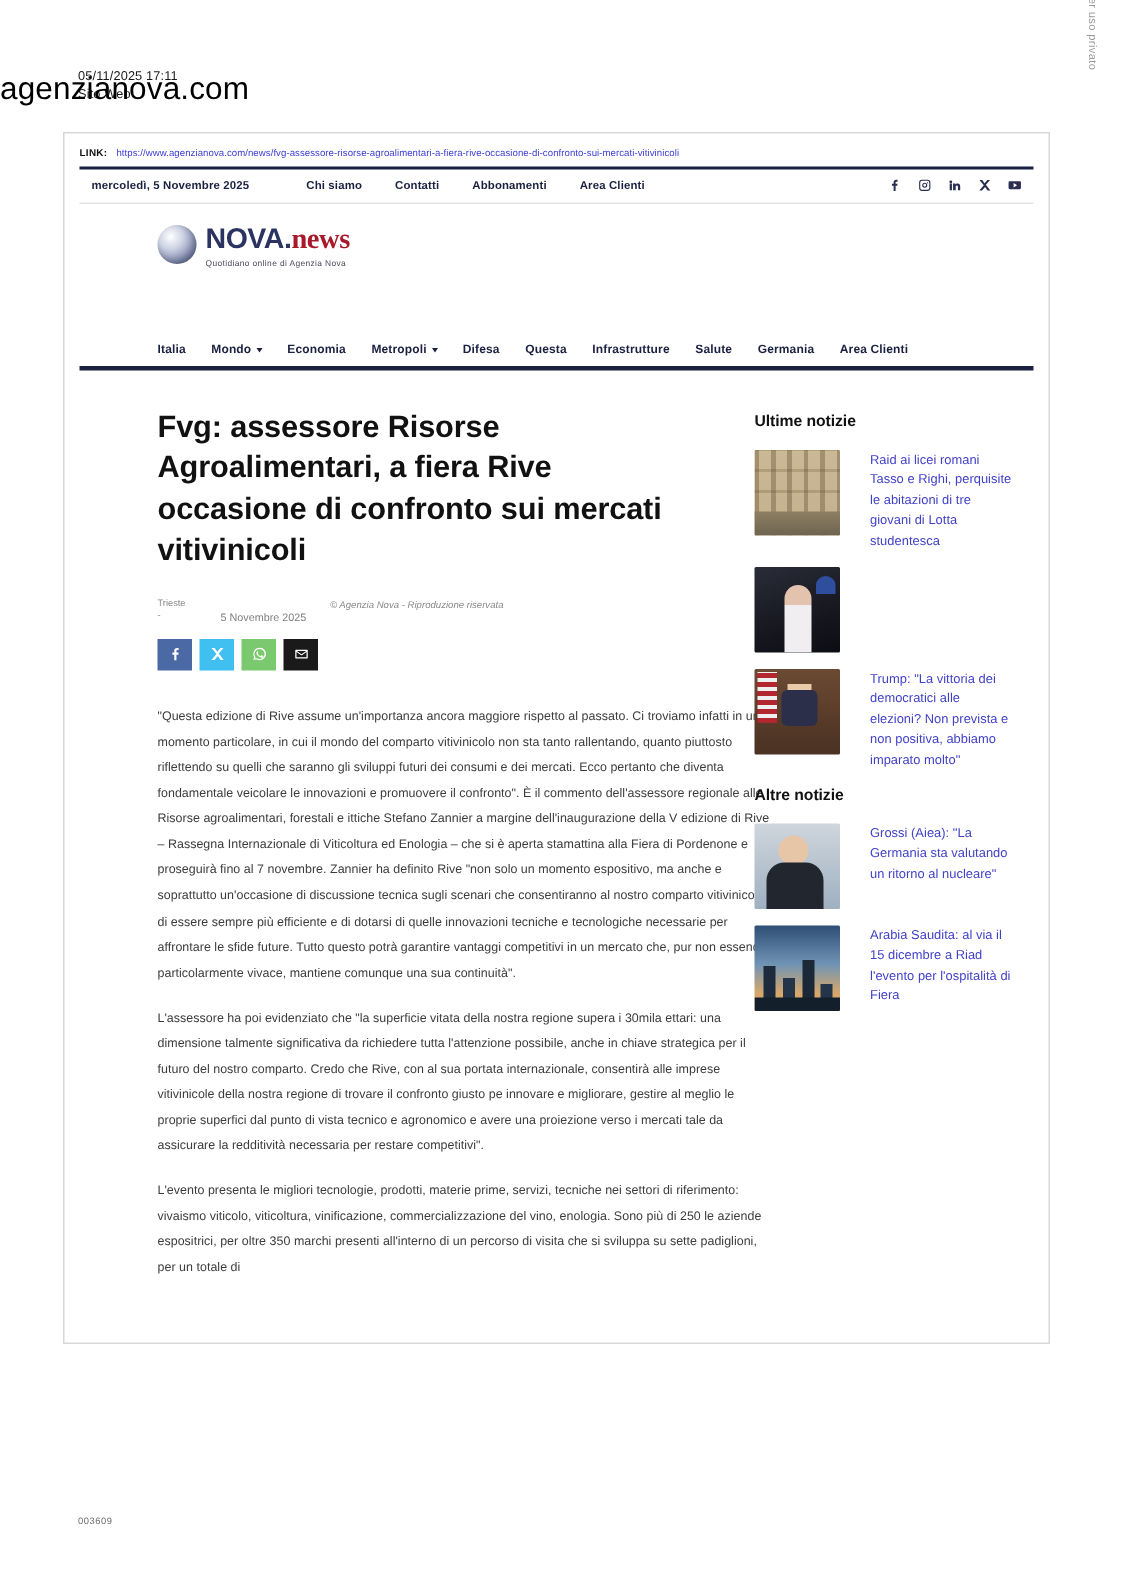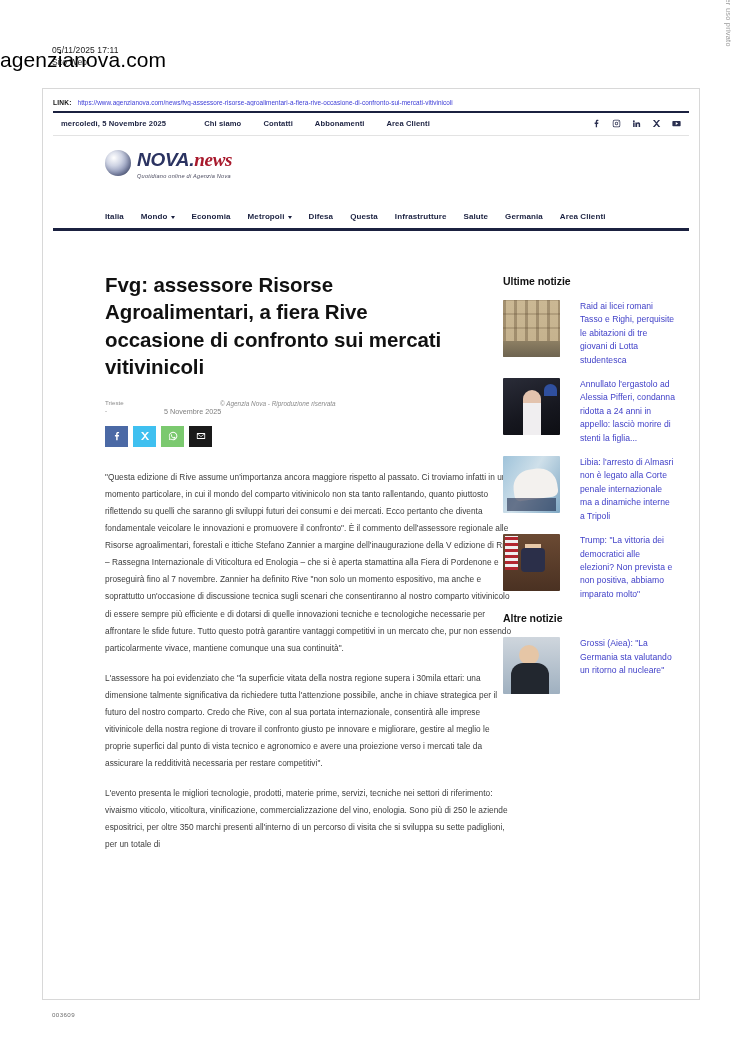--- a/index.html
+++ b/index.html
@@ -32,21 +32,21 @@
     color: #000;
     letter-spacing: 0.1px;
   }
 
   
   .page-frame {
     position: absolute;
     left: 42px;
     top: 88px;
     width: 658px;
-    height: 912px;
+    height: 808px;
     border: 1px solid #d8d8d8;
     background: #fff;
   }
 
   
   .rights-notice {
     position: absolute;
     right: 30px;
     top: 92px;
     width: 500px;
@@ -128,21 +128,20 @@
     height: 70px;
     border-top: 1px solid #e3e3e3;
   }
   .logo {
     position: absolute;
     left: 52px;
     top: 12px;
     display: flex;
     align-items: flex-start;
     gap: 6px;
-    font-style: italic;
   }
   .logo-globe {
     width: 26px; height: 26px;
     border-radius: 50%;
     margin-top: 2px;
     background:
       radial-gradient(circle at 34% 30%, #ffffff 0%, #cfd4e4 32%, #7e88ad 70%, #3d4568 100%);
     box-shadow: inset -2px -2px 4px rgba(0,0,0,0.22);
   }
   .logo-text-wrap { padding-top: 2px; }
@@ -154,21 +153,21 @@
     color: #4a4a5e;
     letter-spacing: 0.25px;
     margin-top: 3px;
   }
 
   
   .mainnav {
     position: absolute;
     left: 10px;
     right: 10px;
-    top: 116px;
+    top: 132px;
     height: 26px;
     display: flex;
     align-items: center;
     padding-left: 52px;
     gap: 17px;
     border-bottom: 3px solid #1b2140;
   }
   .nav-item {
     font-size: 8px;
     font-weight: bold;
@@ -225,21 +224,20 @@
     color: #8b8b8b;
     line-height: 1.5;
   }
   .byline-dash { font-size: 6.2px; color: #8b8b8b; }
   .byline-date {
     position: absolute;
     left: 42px;
     top: 9px;
     font-size: 7.2px;
     color: #7e7e7e;
-    margin-left: 17px;
   }
   .byline-copy {
     position: absolute;
     left: 115px;
     top: 2px;
     font-size: 6.4px;
     font-style: italic;
     color: #8b8b8b;
   }
 
@@ -566,35 +564,34 @@
 
     <div class="col-side">
       <div class="side-title">Ultime notizie</div>
 
       <div class="side-item">
         <div class="thumb t-building"></div>
         <a class="side-link">Raid ai licei romani Tasso e Righi, perquisite le abitazioni di tre giovani di Lotta studentesca</a>
       </div>
       <div class="side-item">
         <div class="thumb t-court"></div>
-        <a class="side-link">Annullato l'ergastolo ad Alessia Pifferi, condanna ridotta a 24 anni in appello: lasciò morire di stenti la figlia...</a>
-      </div>
-      <div class="side-item">
-        <div class="thumb t-libya"></div>
-        <a class="side-link">Libia: l'arresto di Almasri non è legato alla Corte penale internazionale ma a dinamiche interne a Tripoli</a>
       </div>
       <div class="side-item">
         <div class="thumb t-trump"></div>
         <a class="side-link">Trump: "La vittoria dei democratici alle elezioni? Non prevista e non positiva, abbiamo imparato molto"</a>
       </div>
 
       <div class="side-title second">Altre notizie</div>
 
       <div class="side-item">
         <div class="thumb t-grossi"></div>
         <a class="side-link">Grossi (Aiea): "La Germania sta valutando un ritorno al nucleare"</a>
       </div>
+      <div class="side-item">
+        <div class="thumb t-riad"></div>
+        <a class="side-link">Arabia Saudita: al via il 15 dicembre a Riad l'evento per l'ospitalità di Fiera</a>
+      </div>
     </div>
 
   </div>
 </div>
 
 <div class="page-code">003609</div>
 
 </body></html>

